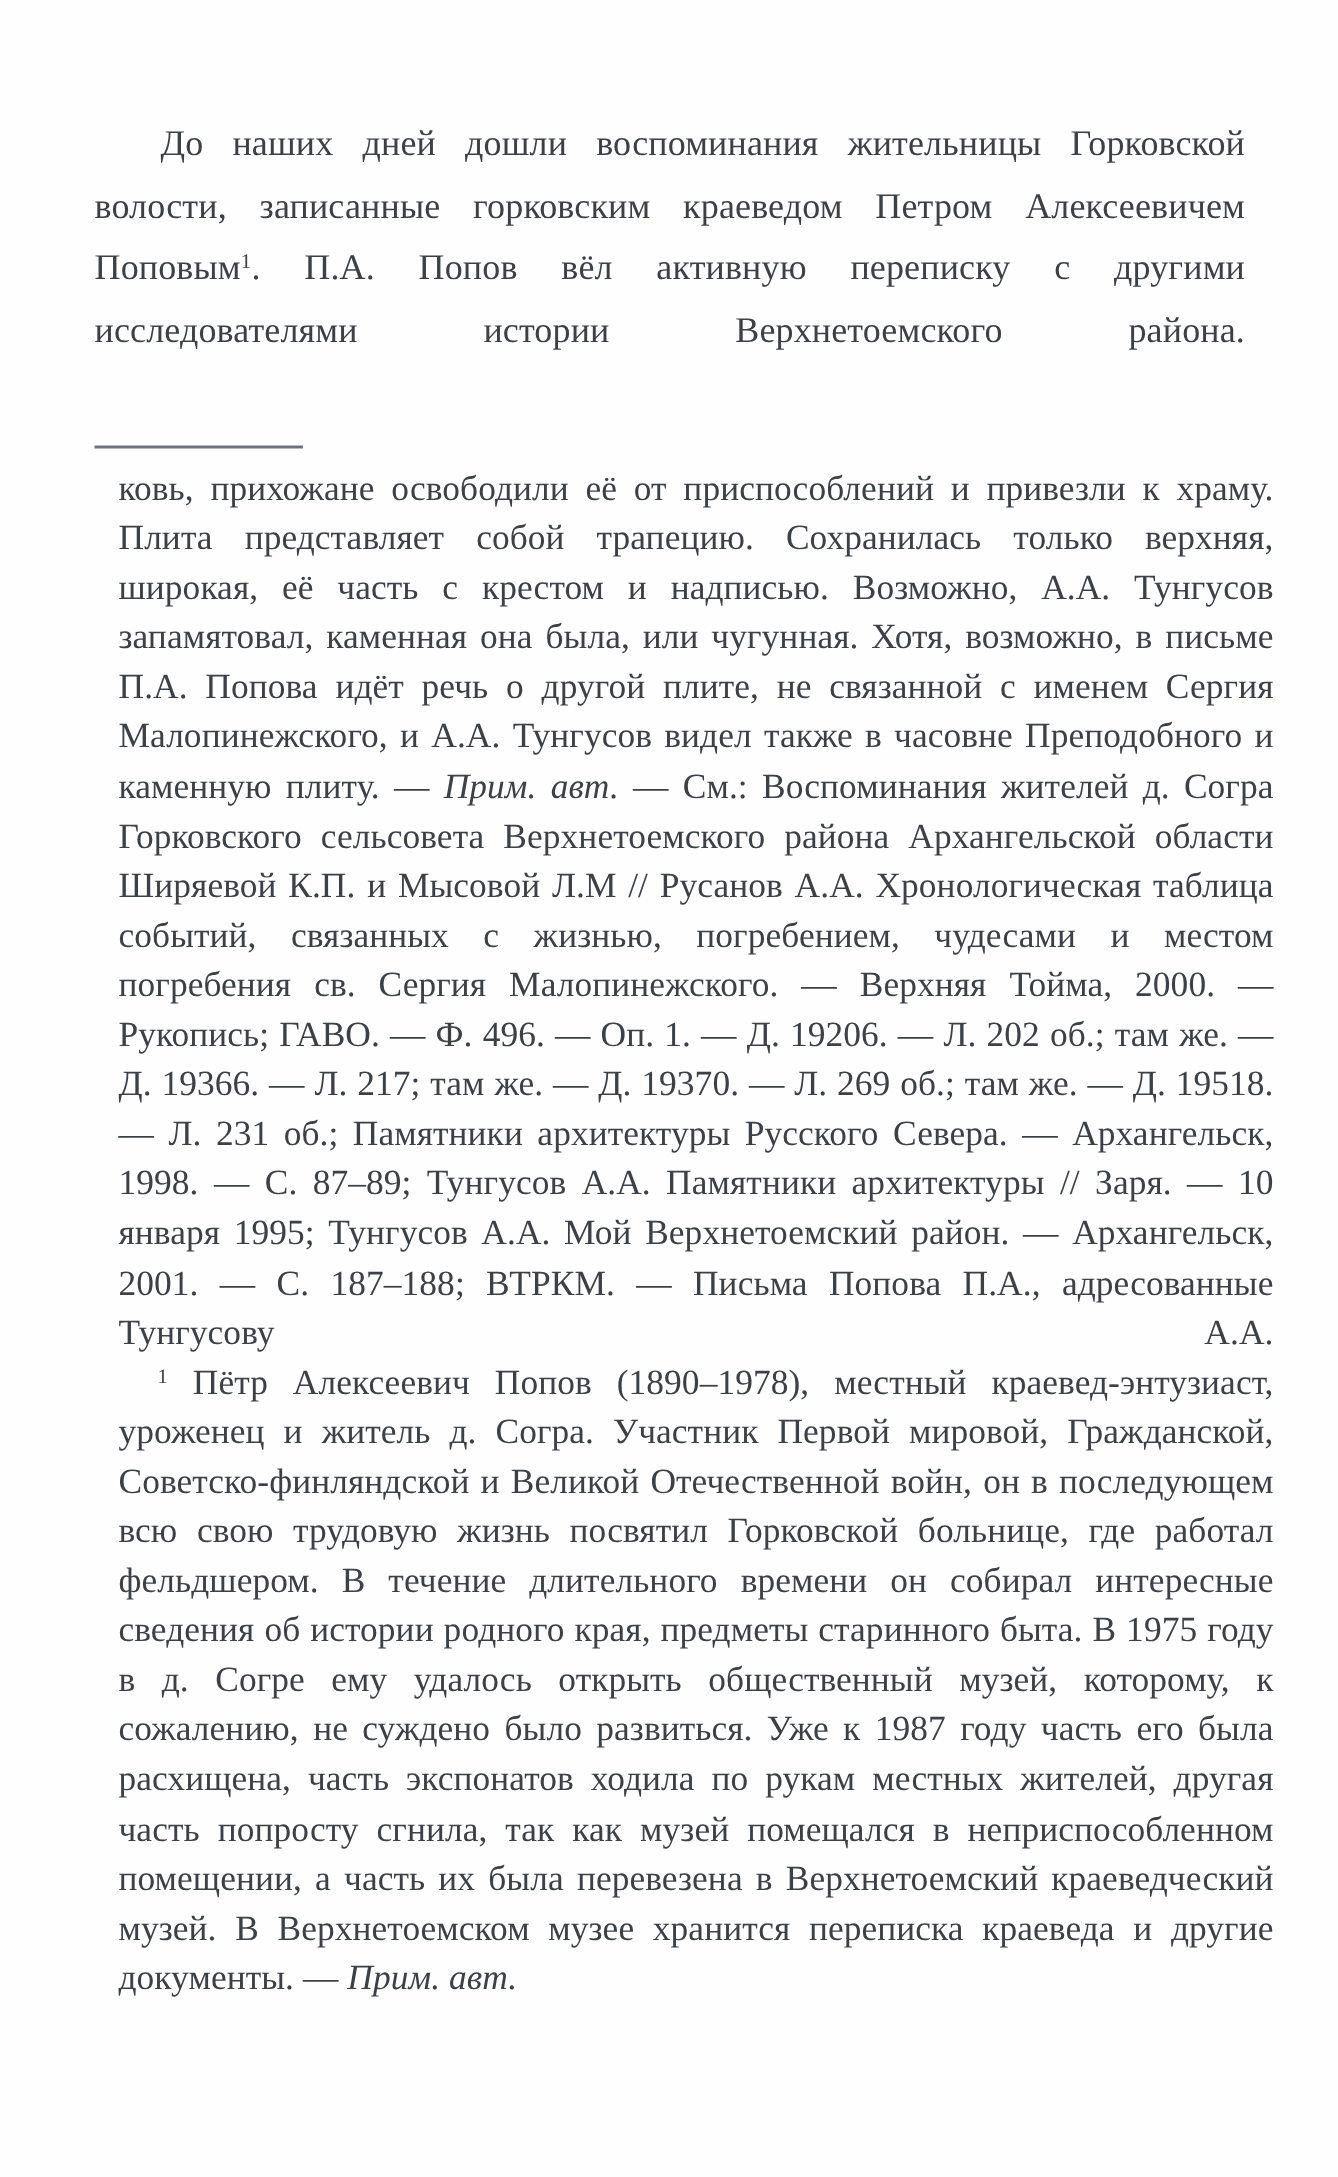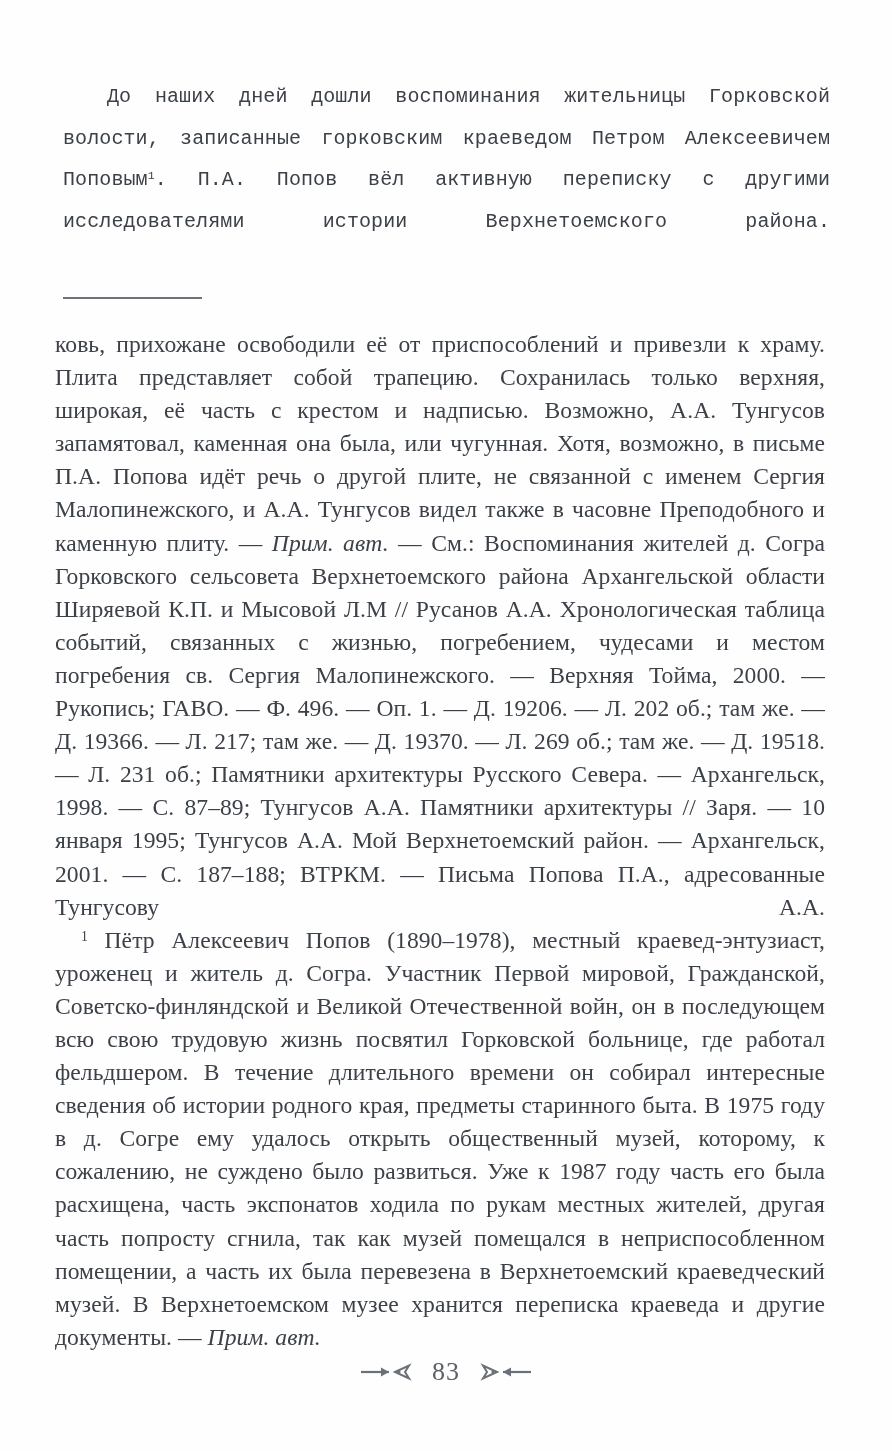--- a/index.html
+++ b/index.html
@@ -21,28 +21,27 @@
 
   
   .body-block {
     position: absolute;
     left: 63px;
     top: 76px;
     width: 767px;
   }
   .body-block p {
     margin: 0;
-    font-size: 20px;
+    font-size: 24px;
     line-height: 41.5px;
     text-align: justify;
     text-align-last: justify;
     color: #3c4148;
     letter-spacing: 0.1px;
     word-spacing: 0.5px;
-    font-family: Liberation Mono, monospace;
   }
   .body-block p .indent {
     display: inline-block;
     width: 44px;
   }
   sup.fn {
     font-size: 0.58em;
     vertical-align: 0.52em;
     line-height: 0;
   }
@@ -53,24 +52,23 @@
     left: 63px;
     top: 297px;
     width: 139px;
     height: 2px;
     background: #6e737a;
   }
 
   
   .footnotes {
     position: absolute;
-    left: 55px;
+    left: 79px;
     top: 310px;
     width: 770px;
-    margin-top: 18px;
   }
   .footnotes p {
     margin: 0;
     font-size: 23.6px;
     line-height: 33.1px;
     text-align: justify;
     text-align-last: justify;
     color: #3c4148;
     letter-spacing: 0.05px;
   }
@@ -121,35 +119,14 @@
   <div class="fn-rule"></div>
 
   <div class="footnotes">
 
     <p><span>ковь, прихожане освободили её от приспособлений и привезли к храму. Плита представляет собой трапецию. Сохранилась только верхняя, широкая, её часть с крестом и надписью. Возможно, А.А. Тунгусов запамятовал, каменная она была, или чугунная. Хотя, возможно, в письме П.А. Попова идёт речь о другой плите, не связанной с именем Сергия Малопинежского, и А.А. Тунгусов видел также в часовне Преподобного и каменную плиту. — </span><i>Прим. авт.</i><span> — См.: Воспоминания жителей д. Согра Горковского сельсовета Верхнетоемского района Архангельской области Ширяевой К.П. и Мысовой Л.М // Русанов А.А. Хронологическая таблица событий, связанных с жизнью, погребением, чудесами и местом погребения св. Сергия Малопинежского. — Верхняя Тойма, 2000. — Рукопись; ГАВО. — Ф. 496. — Оп. 1. — Д. 19206. — Л. 202 об.; там же. — Д. 19366. — Л. 217; там же. — Д. 19370. — Л. 269 об.; там же. — Д. 19518. — Л. 231 об.; Памятники архитектуры Русского Севера. — Архангельск, 1998. — С. 87–89; Тунгусов А.А. Памятники архитектуры // Заря. — 10 января 1995; Тунгусов А.А. Мой Верхнетоемский район. — Архангельск, 2001. — С. 187–188; ВТРКМ. — Письма Попова П.А., адресованные Тунгусову А.А.</span></p>
 
     <p class="fn-second last-line-left"><span class="fn-indent"></span><sup class="fn">1</sup> <span>Пётр Алексеевич Попов (1890–1978), местный краевед-энтузиаст, уроженец и житель д. Согра. Участник Первой мировой, Гражданской, Советско-финляндской и Великой Отечественной войн, он в последующем всю свою трудовую жизнь посвятил Горковской больнице, где работал фельдшером. В течение длительного времени он собирал интересные сведения об истории родного края, предметы старинного быта. В 1975 году в д. Согре ему удалось открыть общественный музей, которому, к сожалению, не суждено было развиться. Уже к 1987 году часть его была расхищена, часть экспонатов ходила по рукам местных жителей, другая часть попросту сгнила, так как музей помещался в неприспособленном помещении, а часть их была перевезена в Верхнетоемский краеведческий музей. В Верхнетоемском музее хранится переписка краеведа и другие документы. — </span><i>Прим. авт.</i></p>
 
   </div>
 
-  <div class="folio">
-    <span>
-      <svg class="orn" width="62" height="20" viewBox="0 0 62 20" aria-hidden="true">
-        <line x1="2" y1="10" x2="30" y2="10" stroke="#6b7078" stroke-width="2.2"></line>
-        <polygon points="30,10 22,5.5 22,14.5" fill="#6b7078"></polygon>
-        <path d="M36 10 L50 3.5 L46 10 L50 16.5 Z" fill="none" stroke="#6b7078" stroke-width="2"></path>
-        <circle cx="40" cy="10" r="1.6" fill="#6b7078"></circle>
-      </svg>
-    </span>
-
-    <span class="folio-num">83</span>
-
-    <span>
-      <svg class="orn" width="62" height="20" viewBox="0 0 62 20" aria-hidden="true">
-        <path d="M26 10 L12 3.5 L16 10 L12 16.5 Z" fill="none" stroke="#6b7078" stroke-width="2"></path>
-        <circle cx="22" cy="10" r="1.6" fill="#6b7078"></circle>
-        <line x1="60" y1="10" x2="32" y2="10" stroke="#6b7078" stroke-width="2.2"></line>
-        <polygon points="32,10 40,5.5 40,14.5" fill="#6b7078"></polygon>
-      </svg>
-    </span>
-  </div>
 
 </div>
 
 </body></html>

